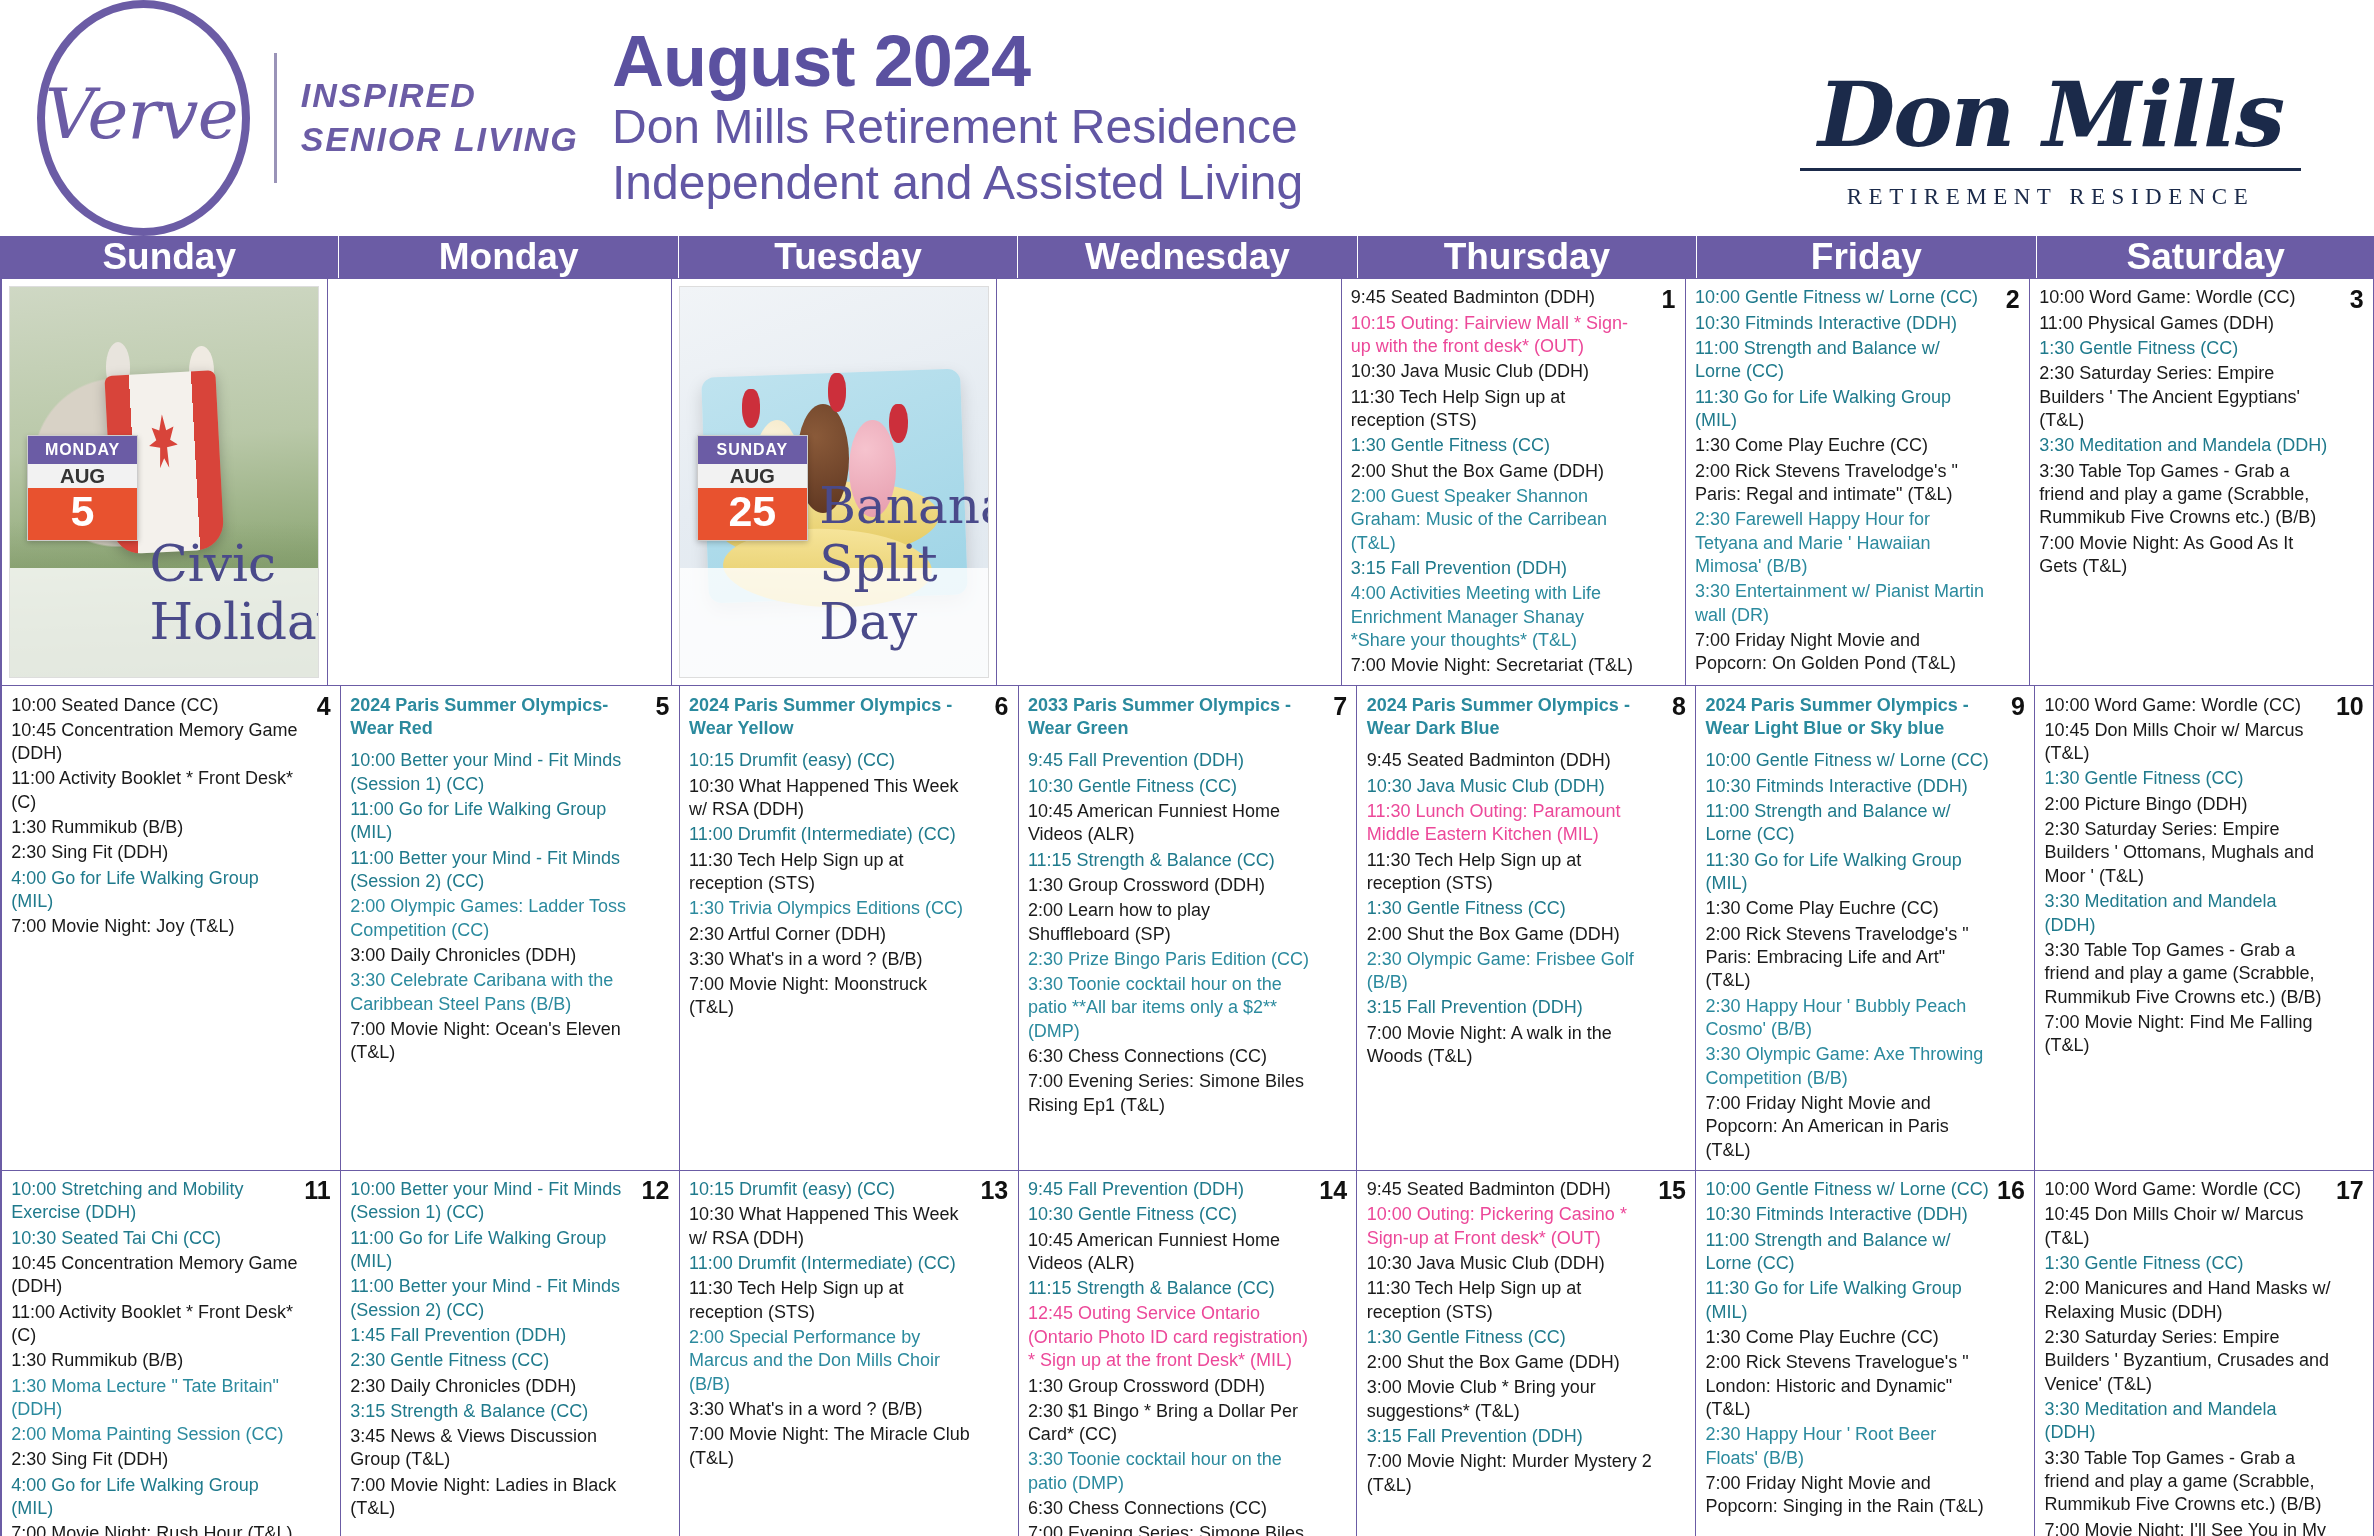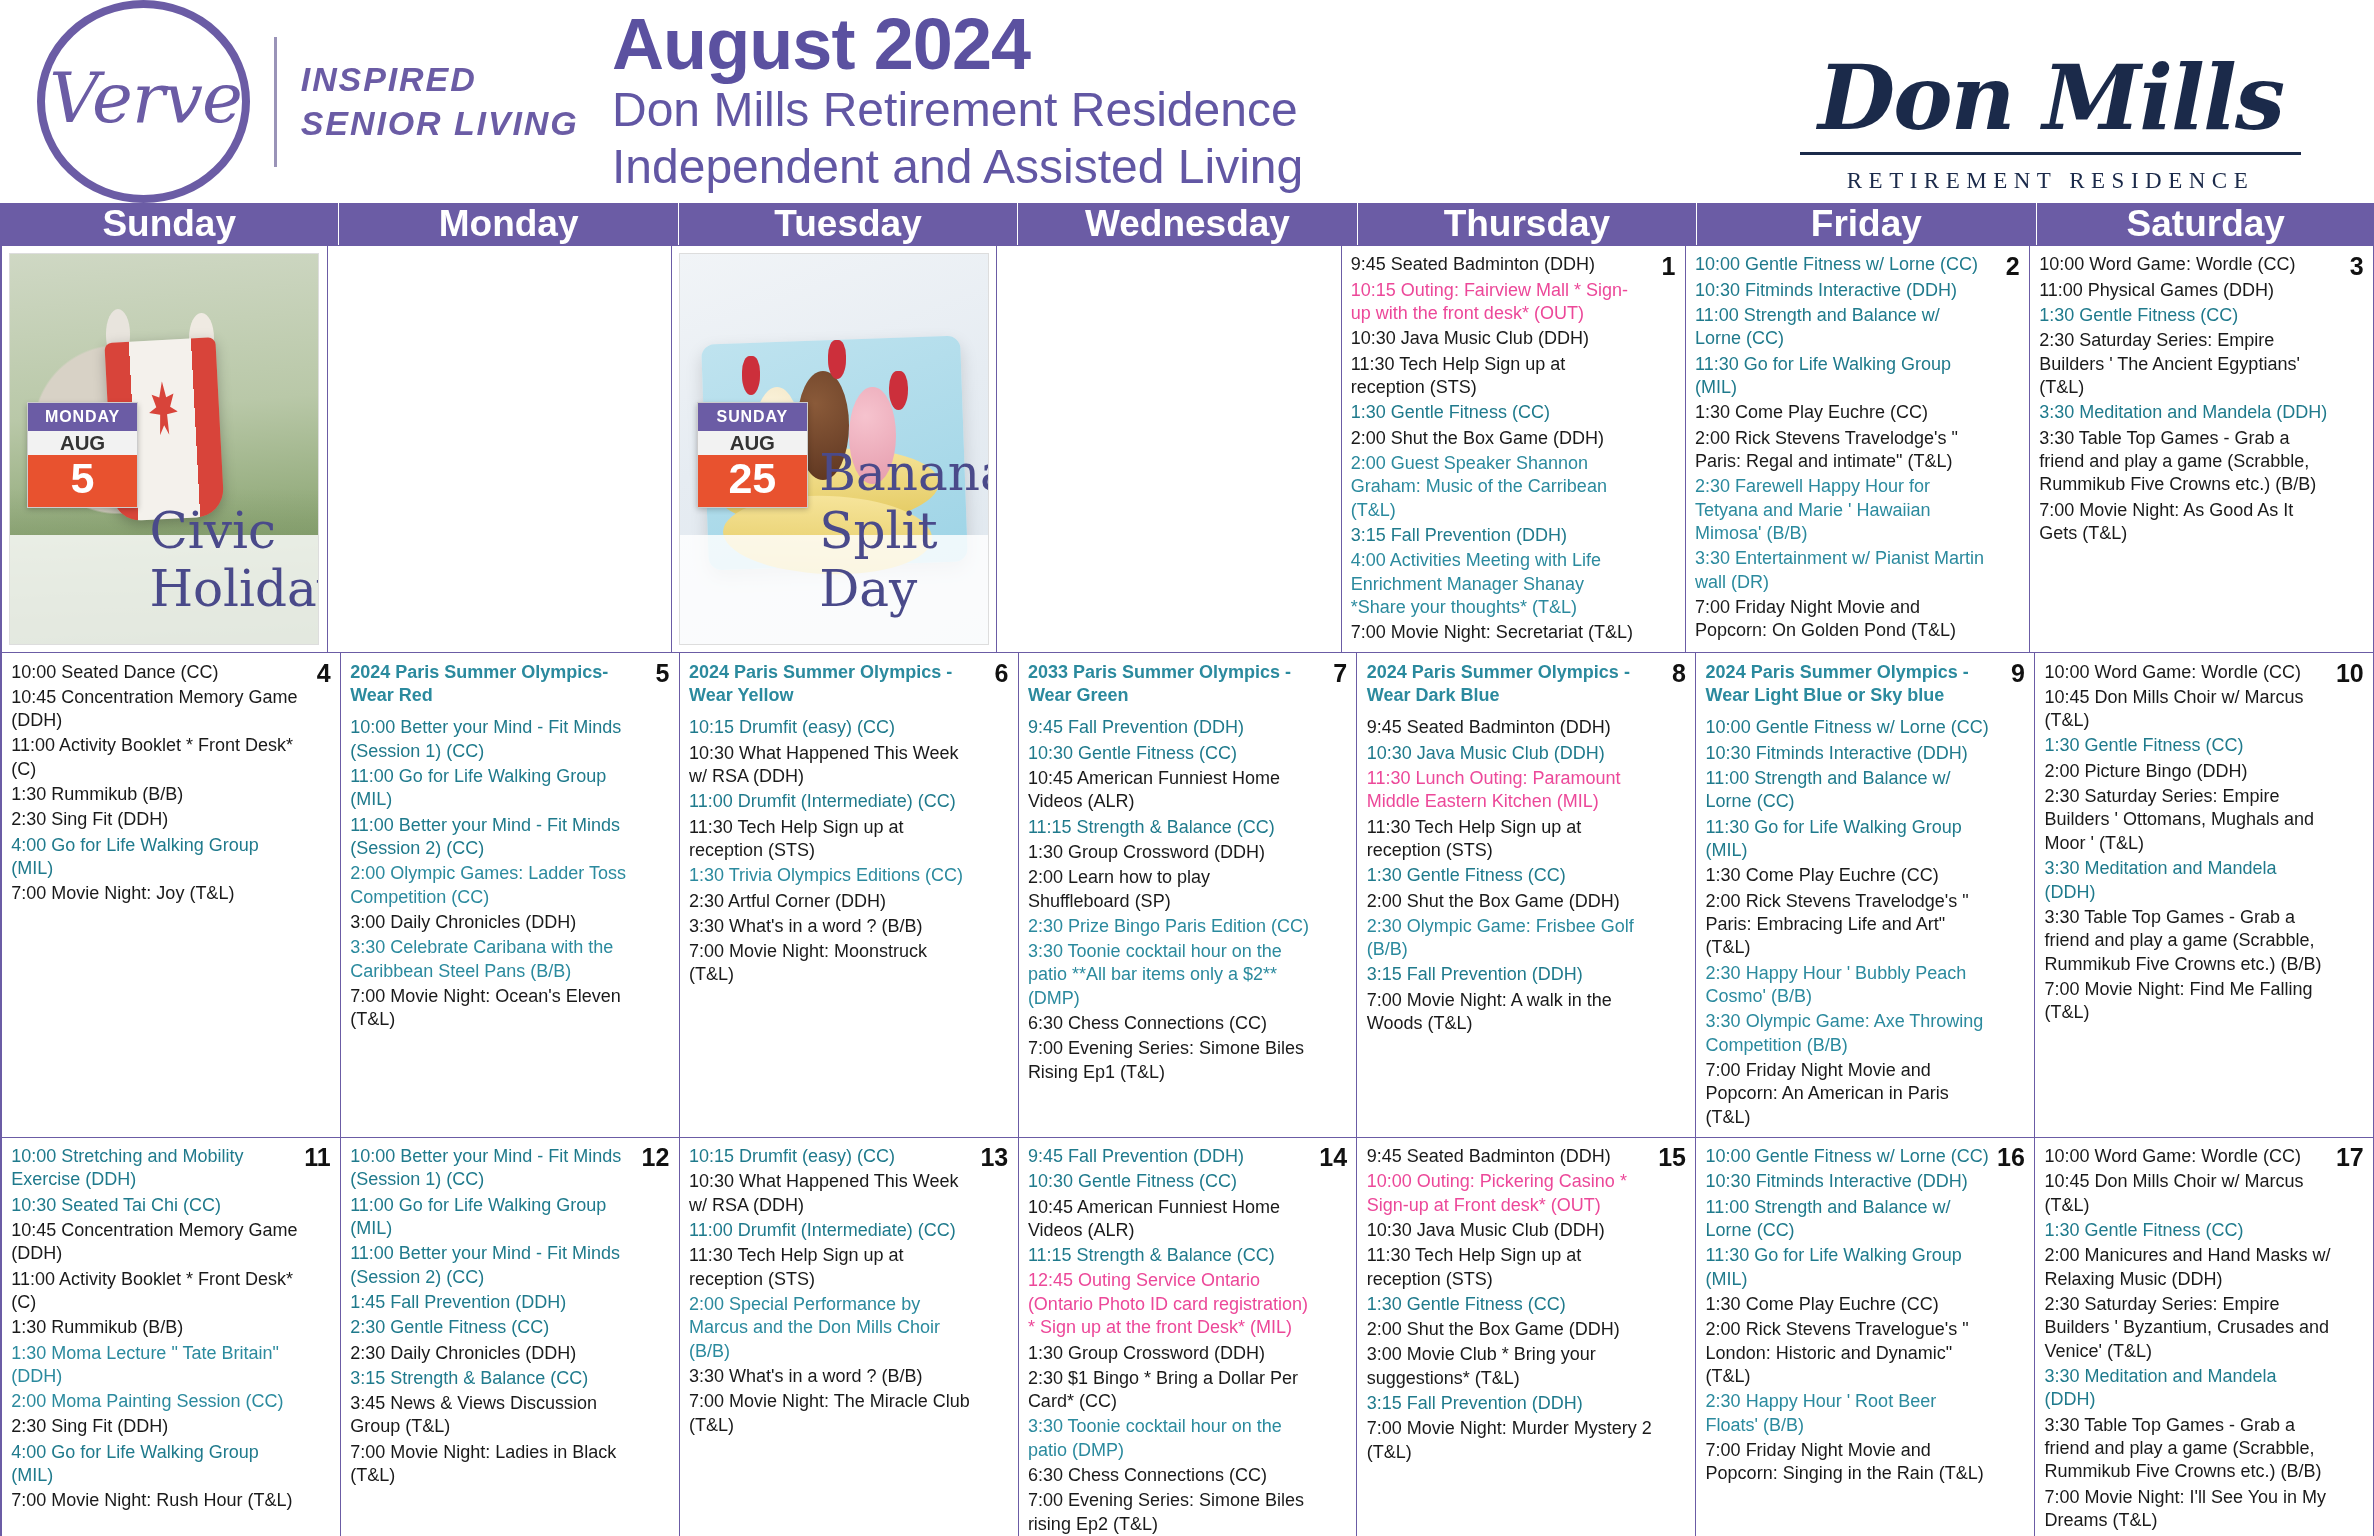--- a/index.html
+++ b/index.html
@@ -15,23 +15,23 @@
 
   
   .header {
     height: 306px;
     display:flex; align-items:center;
     padding: 0 37px;
     background:#ffffff;
   }
   .logo-block { width: 575px; display:flex; align-items:center; gap: 24px; }
   .verve-circle {
-    width: 213px; height: 203px; border-radius:50%;
+    width: 213px; height: 236px; border-radius:50%;
     border: 8.3px solid #6b5ca5;
-    display:flex; align-items:center; justify-content:flex-end;
+    display:flex; align-items:center; justify-content:flex-start;
   }
   .verve-word {
     font-family: "DejaVu Serif", serif;
     font-style: italic;
     font-size: 69px;
     color:#6b5ca5;
     letter-spacing: -0.9px;
     position: relative;
     top: -3.7px;
   }

